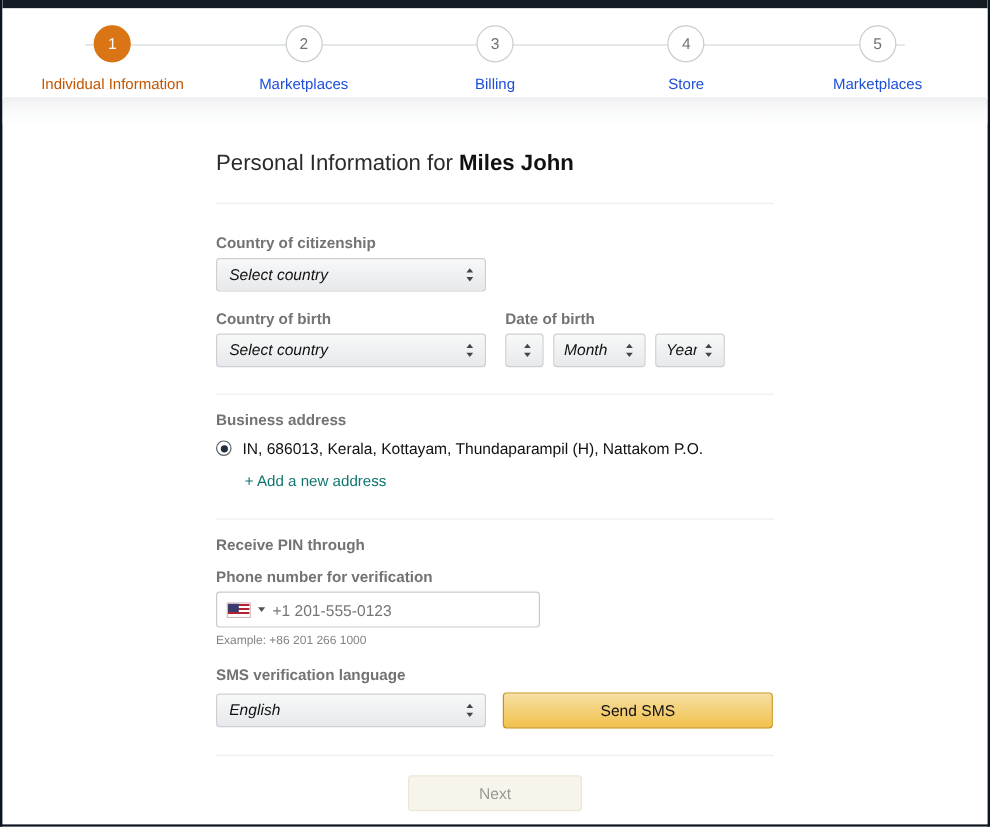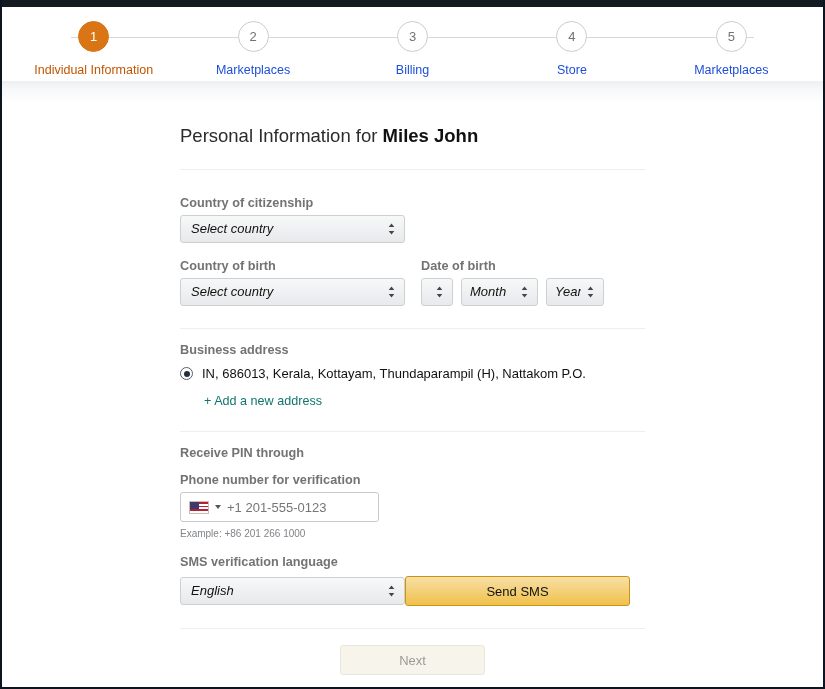--- a/index.html
+++ b/index.html
@@ -205,21 +205,21 @@
     gap: 8px;
     margin-top: 8px;
     font-size: 13px;
     color: #111;
   }
   .radio-group .gap { width: 11px; }
 
   .phone-input {
     display: flex;
     align-items: center;
-    width: 199px;
+    width: 270px;
     height: 30px;
     border: 1px solid #c7cbcf;
     border-radius: 3px;
     background: #fff;
     padding: 0 8px;
     gap: 6px;
   }
   .flag {
     width: 20px; height: 13px;
     border: 1px solid #d3b8b8;
@@ -256,20 +256,21 @@
   }
   .example {
     font-size: 10px;
     color: #808488;
     margin-top: 6px;
   }
 
   .lang-row {
     display: flex;
     align-items: center;
+    gap: 14px;
     margin-top: 7px;
   }
   .lang-select { width: 225px; }
 
   .btn-sms {
     width: 225px;
     height: 30px;
     border: 1px solid #c89411;
     border-radius: 3px;
     background: linear-gradient(to bottom, #f7dfa5 0%, #f0c14b 100%);

